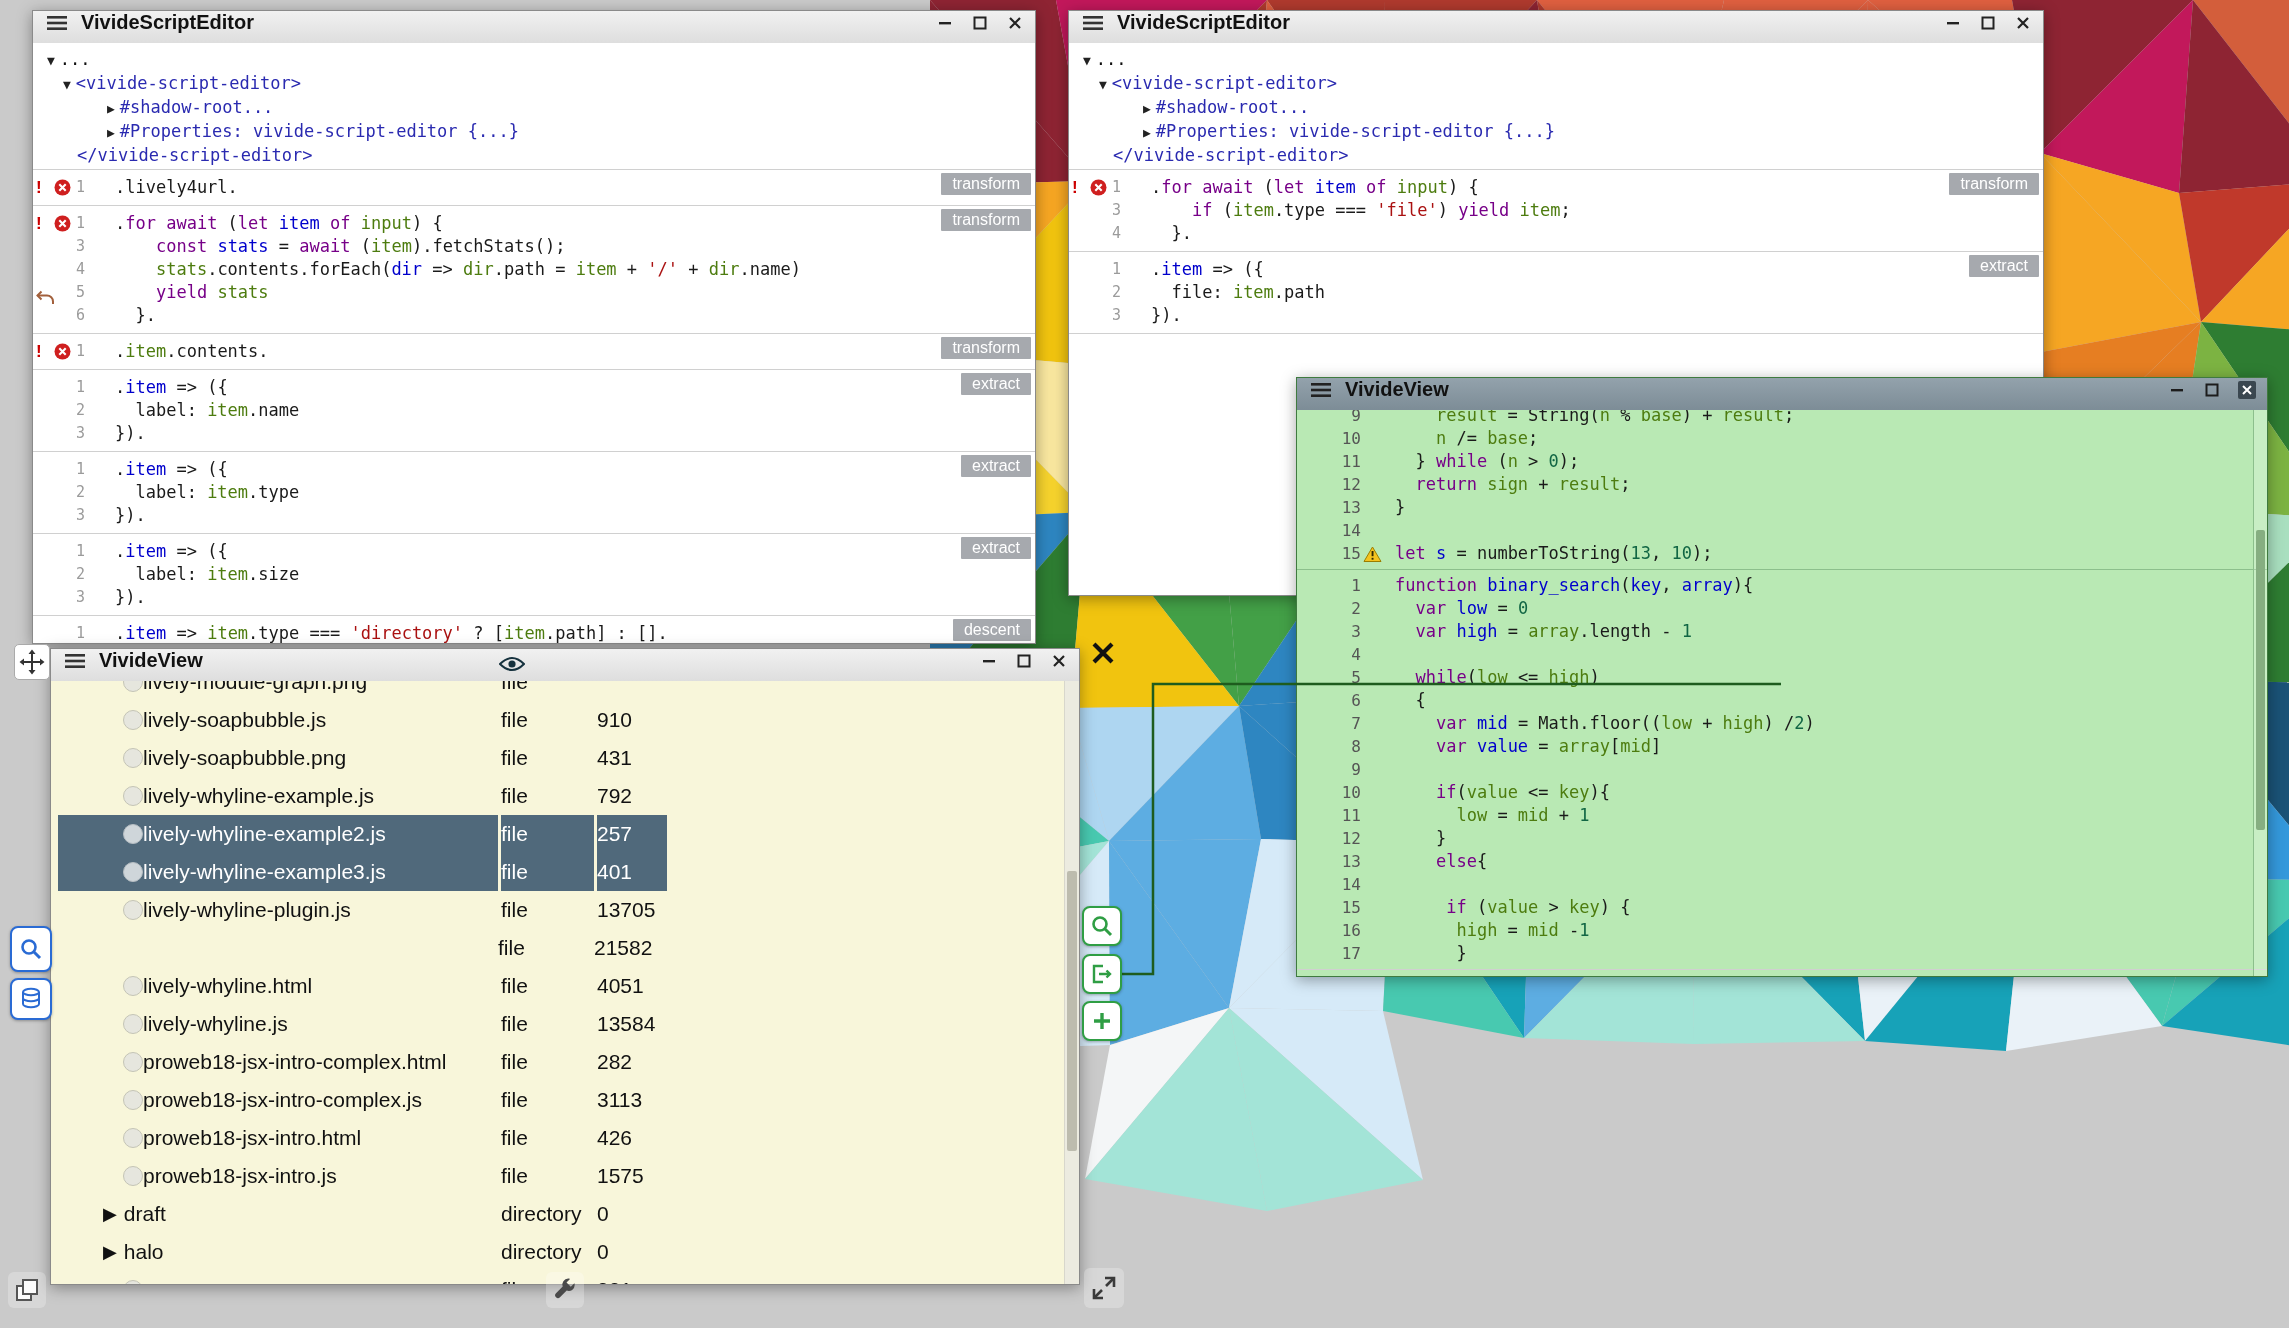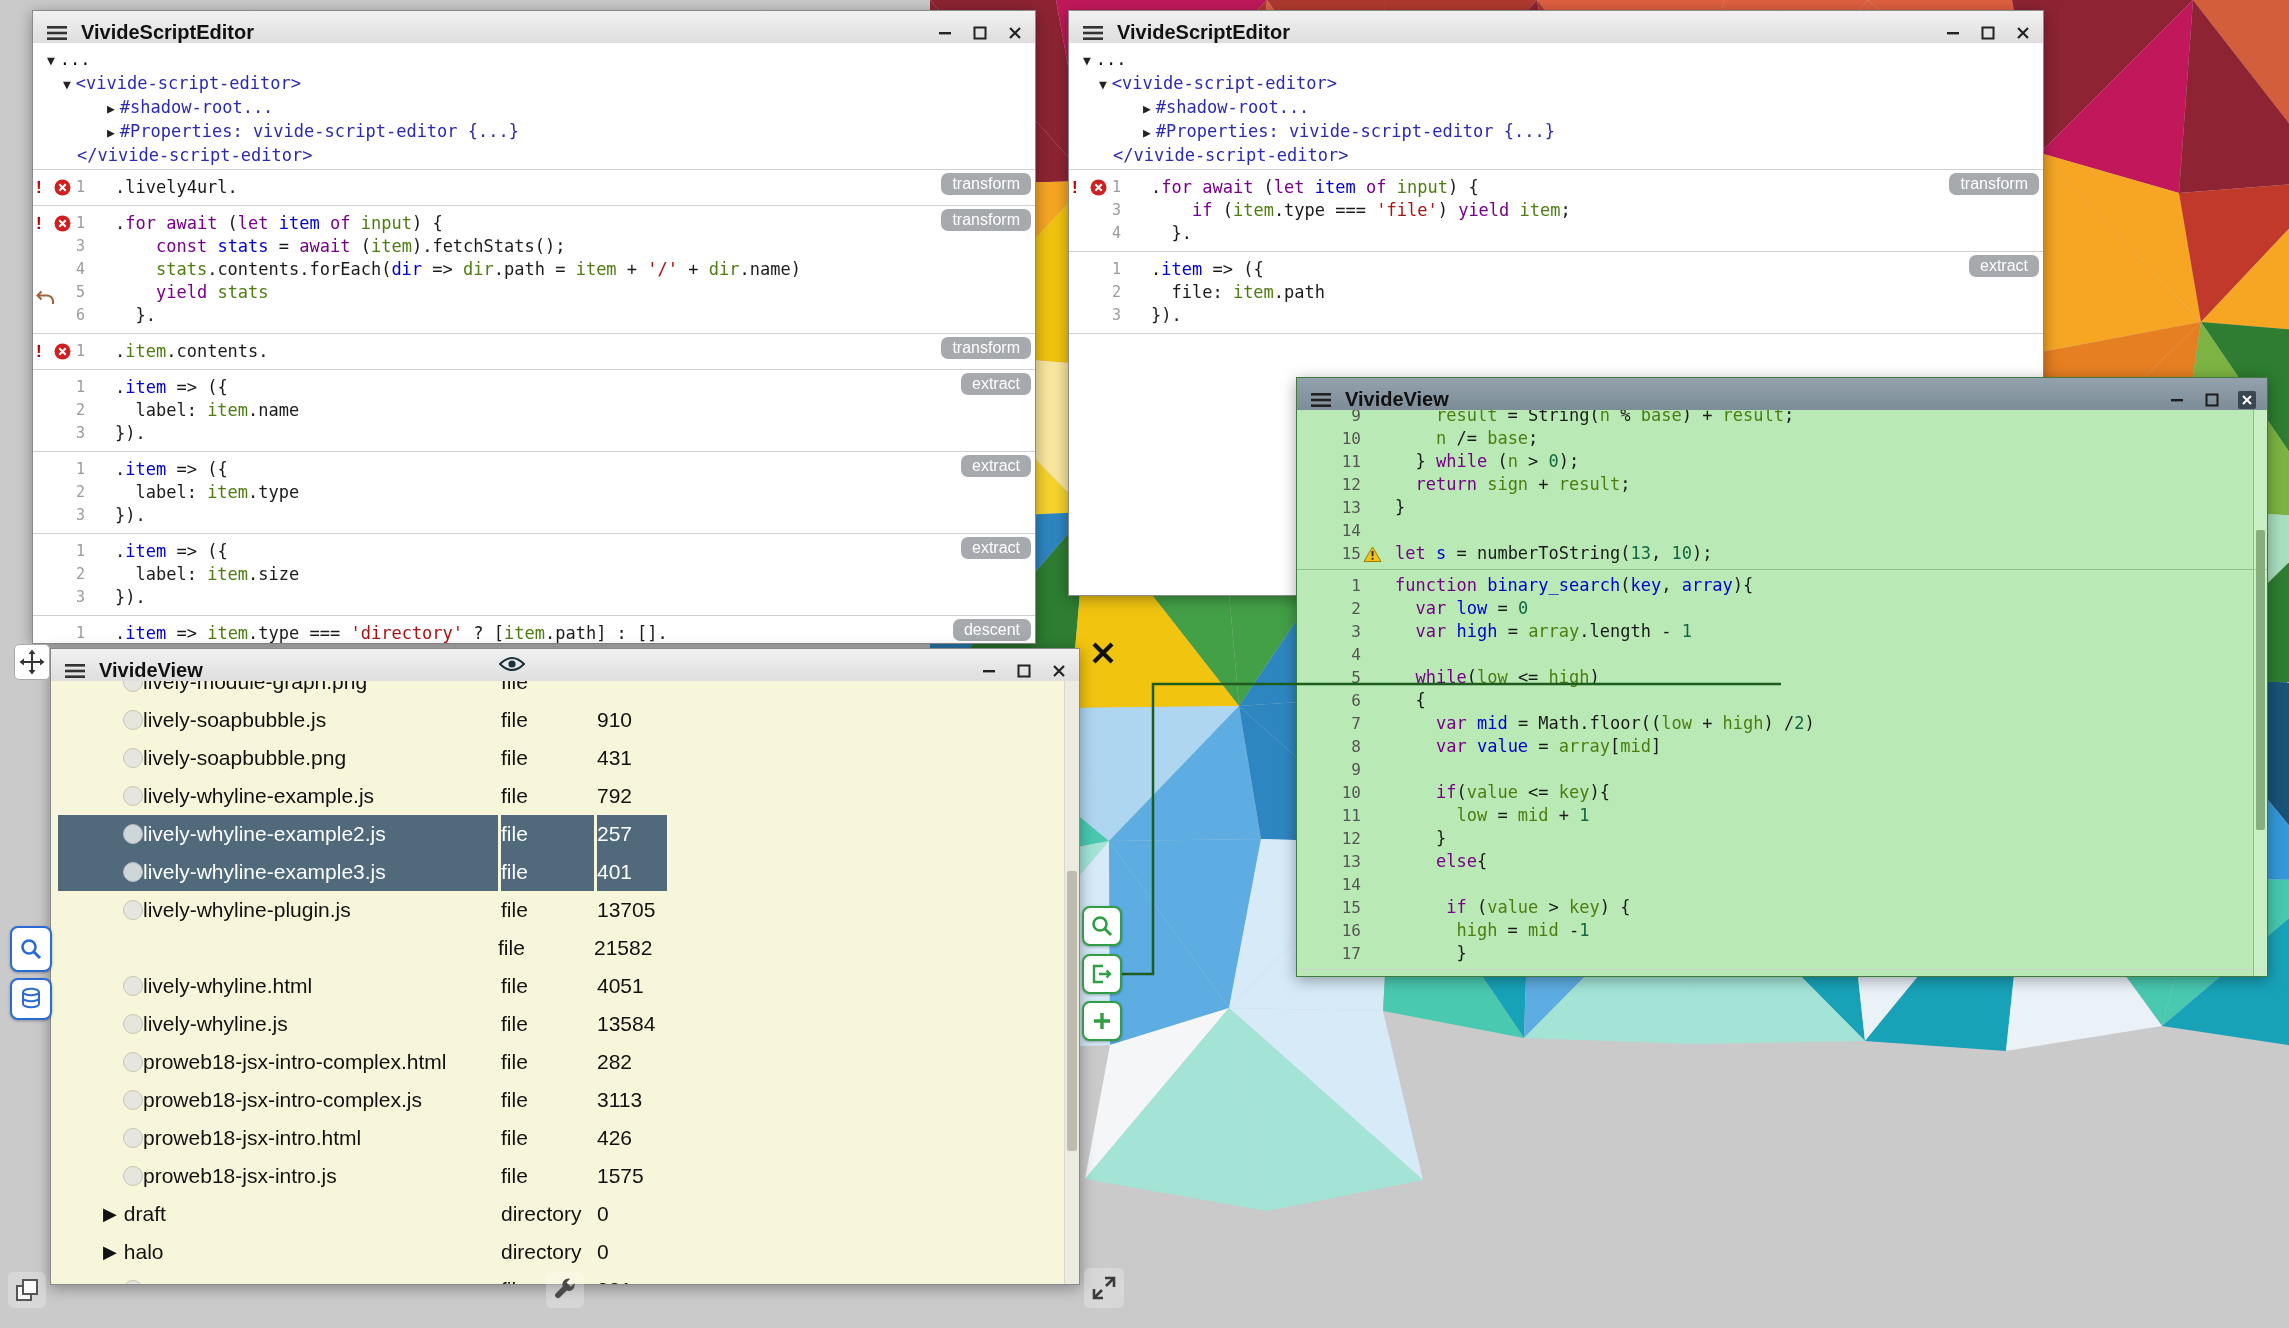--- a/index.html
+++ b/index.html
@@ -6,21 +6,21 @@
   html,body{width:2289px;height:1328px;overflow:hidden;background:#cacaca;
     font-family:"Liberation Sans",sans-serif;position:relative}
   .mono{font-family:"DejaVu Sans Mono","Liberation Mono",monospace}
 
   
   #wallpaper{position:absolute;left:0;top:0;z-index:0}
 
   
   .window{position:absolute;background:#fff;border:1px solid #8a8a8a;box-shadow:0 3px 14px rgba(0,0,0,.35)}
   .titlebar{height:44px;background:linear-gradient(#f1f1f1,#d7d7d7);border-bottom:1px solid #9a9a9a;
-    display:flex;align-items:center;padding:0 8px 0 12px;position:relative;cursor:default}
+    display:flex;align-items:flex-start;padding:0 8px 0 12px;position:relative;cursor:default}
   .titlebar .title{font-size:20px;font-weight:700;color:#111;margin-left:12px;white-space:nowrap}
   .tbtns{margin-left:auto;display:flex;gap:11px;align-items:center}
   .tbtn{width:24px;height:24px;display:flex;align-items:center;justify-content:center}
   .content{position:absolute;left:0;top:32px;right:0;bottom:0;overflow:hidden;background:#fff}
 
   #w-left{left:32px;top:10px;width:1004px;height:634px;z-index:5}
   #w-right{left:1068px;top:10px;width:976px;height:586px;z-index:5}
   #w-green{left:1296px;top:377px;width:972px;height:600px;z-index:20;border-color:#3f7a3f}
   #w-green .titlebar{background:linear-gradient(#93a2ac,#75858f);border-bottom-color:#5d6d77}
   #w-green .content{background:#b9e9b4}
@@ -40,21 +40,21 @@
   .scripts .blk:last-child{border-bottom:1px solid #d0d0d0}
   .cl{display:flex;line-height:23px;font-size:17px;white-space:pre}
   .gut{flex:0 0 56px;position:relative;display:flex;align-items:center}
   .ln{margin-left:auto;margin-right:4px;color:#9b9b9b;font-size:15px;text-align:right;min-width:20px}
   .code{padding-left:26px;white-space:pre}
   .err-ex{position:absolute;left:3px;top:1px;color:#c00;font-weight:700;font-size:17px;
     font-family:"Liberation Sans",sans-serif;line-height:21px}
   .err-circ{position:absolute;left:21px;top:3px;line-height:0}
   .undo{position:absolute;left:2px;bottom:26px;line-height:0}
   .badge{position:absolute;top:3px;right:4px;background:rgba(158,162,167,.92);color:#fff;
-    font-size:16px;padding:2px 11px;border-radius:7px;z-index:2}
+    font-size:16px;padding:2px 11px;border-radius:1px;z-index:2}
 
   
   .gvar .blk{border-top:1px solid #8cbf8c;padding:4px 0}
   .gvar .blk:first-child{border-top:none;margin-top:-10px}
   .gvar .gut{flex:0 0 88px}
   .gvar .ln{margin-right:24px;color:#555;font-size:16px}
   .gvar .code{padding-left:10px}
   .warn{position:absolute;right:3px;top:50%;transform:translateY(-50%);line-height:0}
 
   

